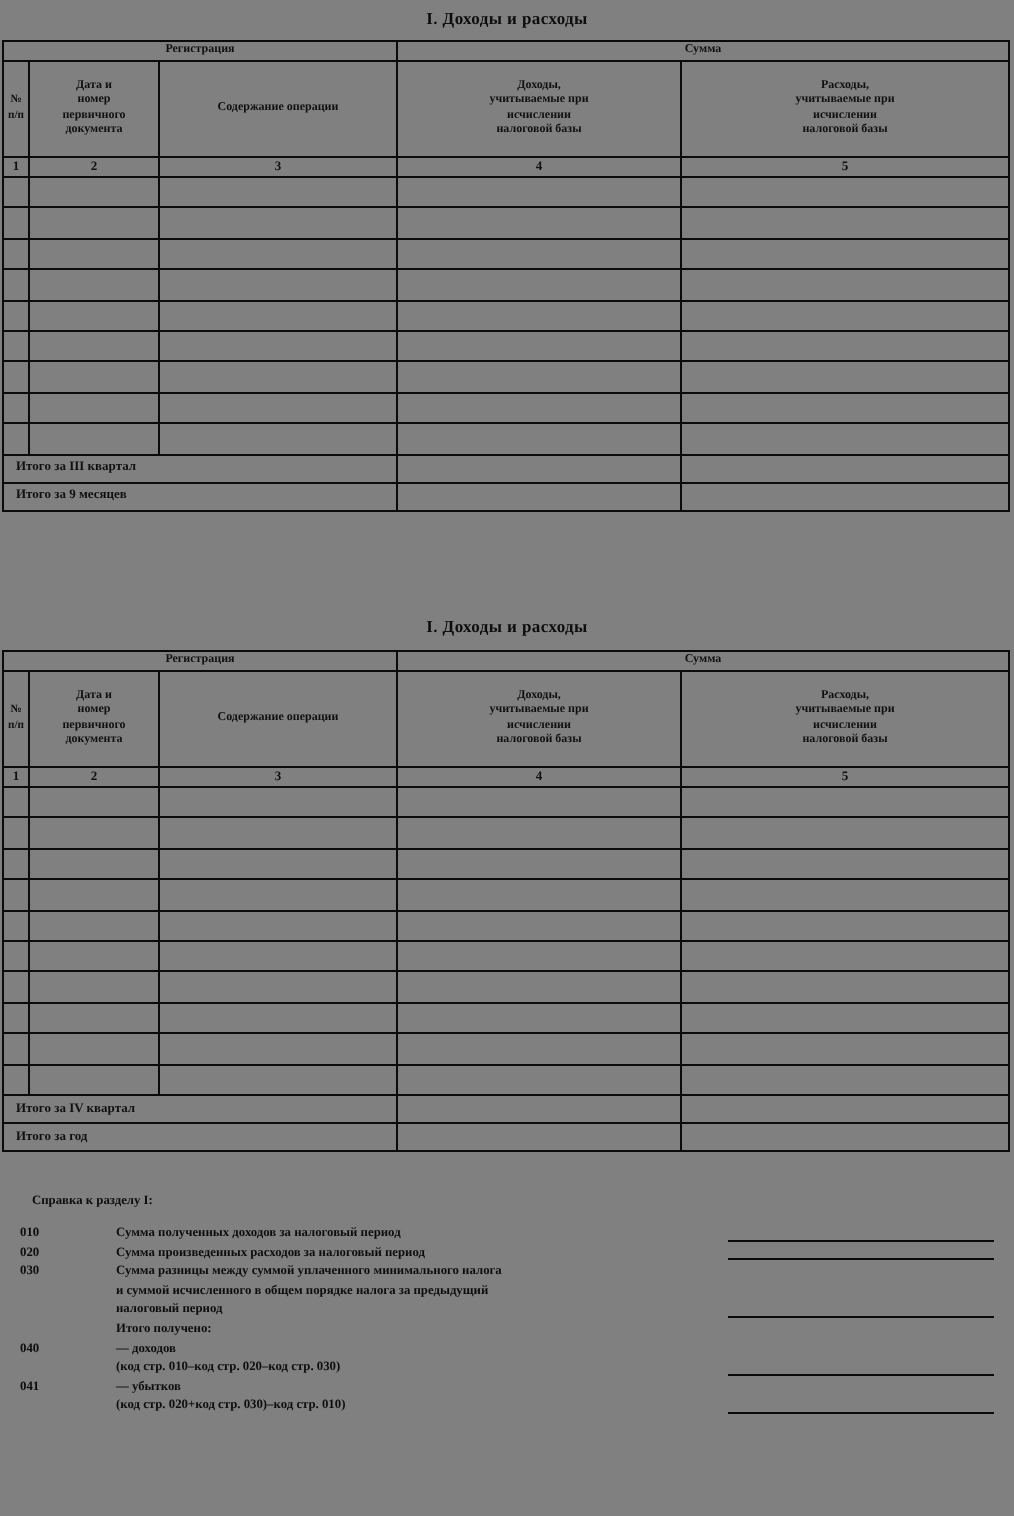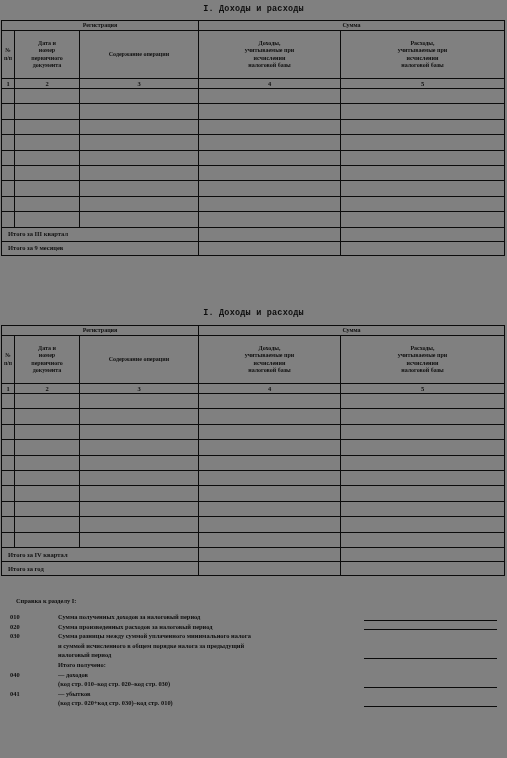--- a/index.html
+++ b/index.html
@@ -23,21 +23,20 @@
     box-sizing: border-box;
   }
 
   
   .section-title {
     text-align: center;
     font-size: 8.5px;
     font-weight: bold;
     letter-spacing: .2px;
     line-height: 10px;
-    font-family: Liberation Mono, monospace;
   }
 
   
   table.kudir {
     border-collapse: collapse;
     table-layout: fixed;
     width: 503px;
     margin: 0;
     font-size: 6px;
   }

